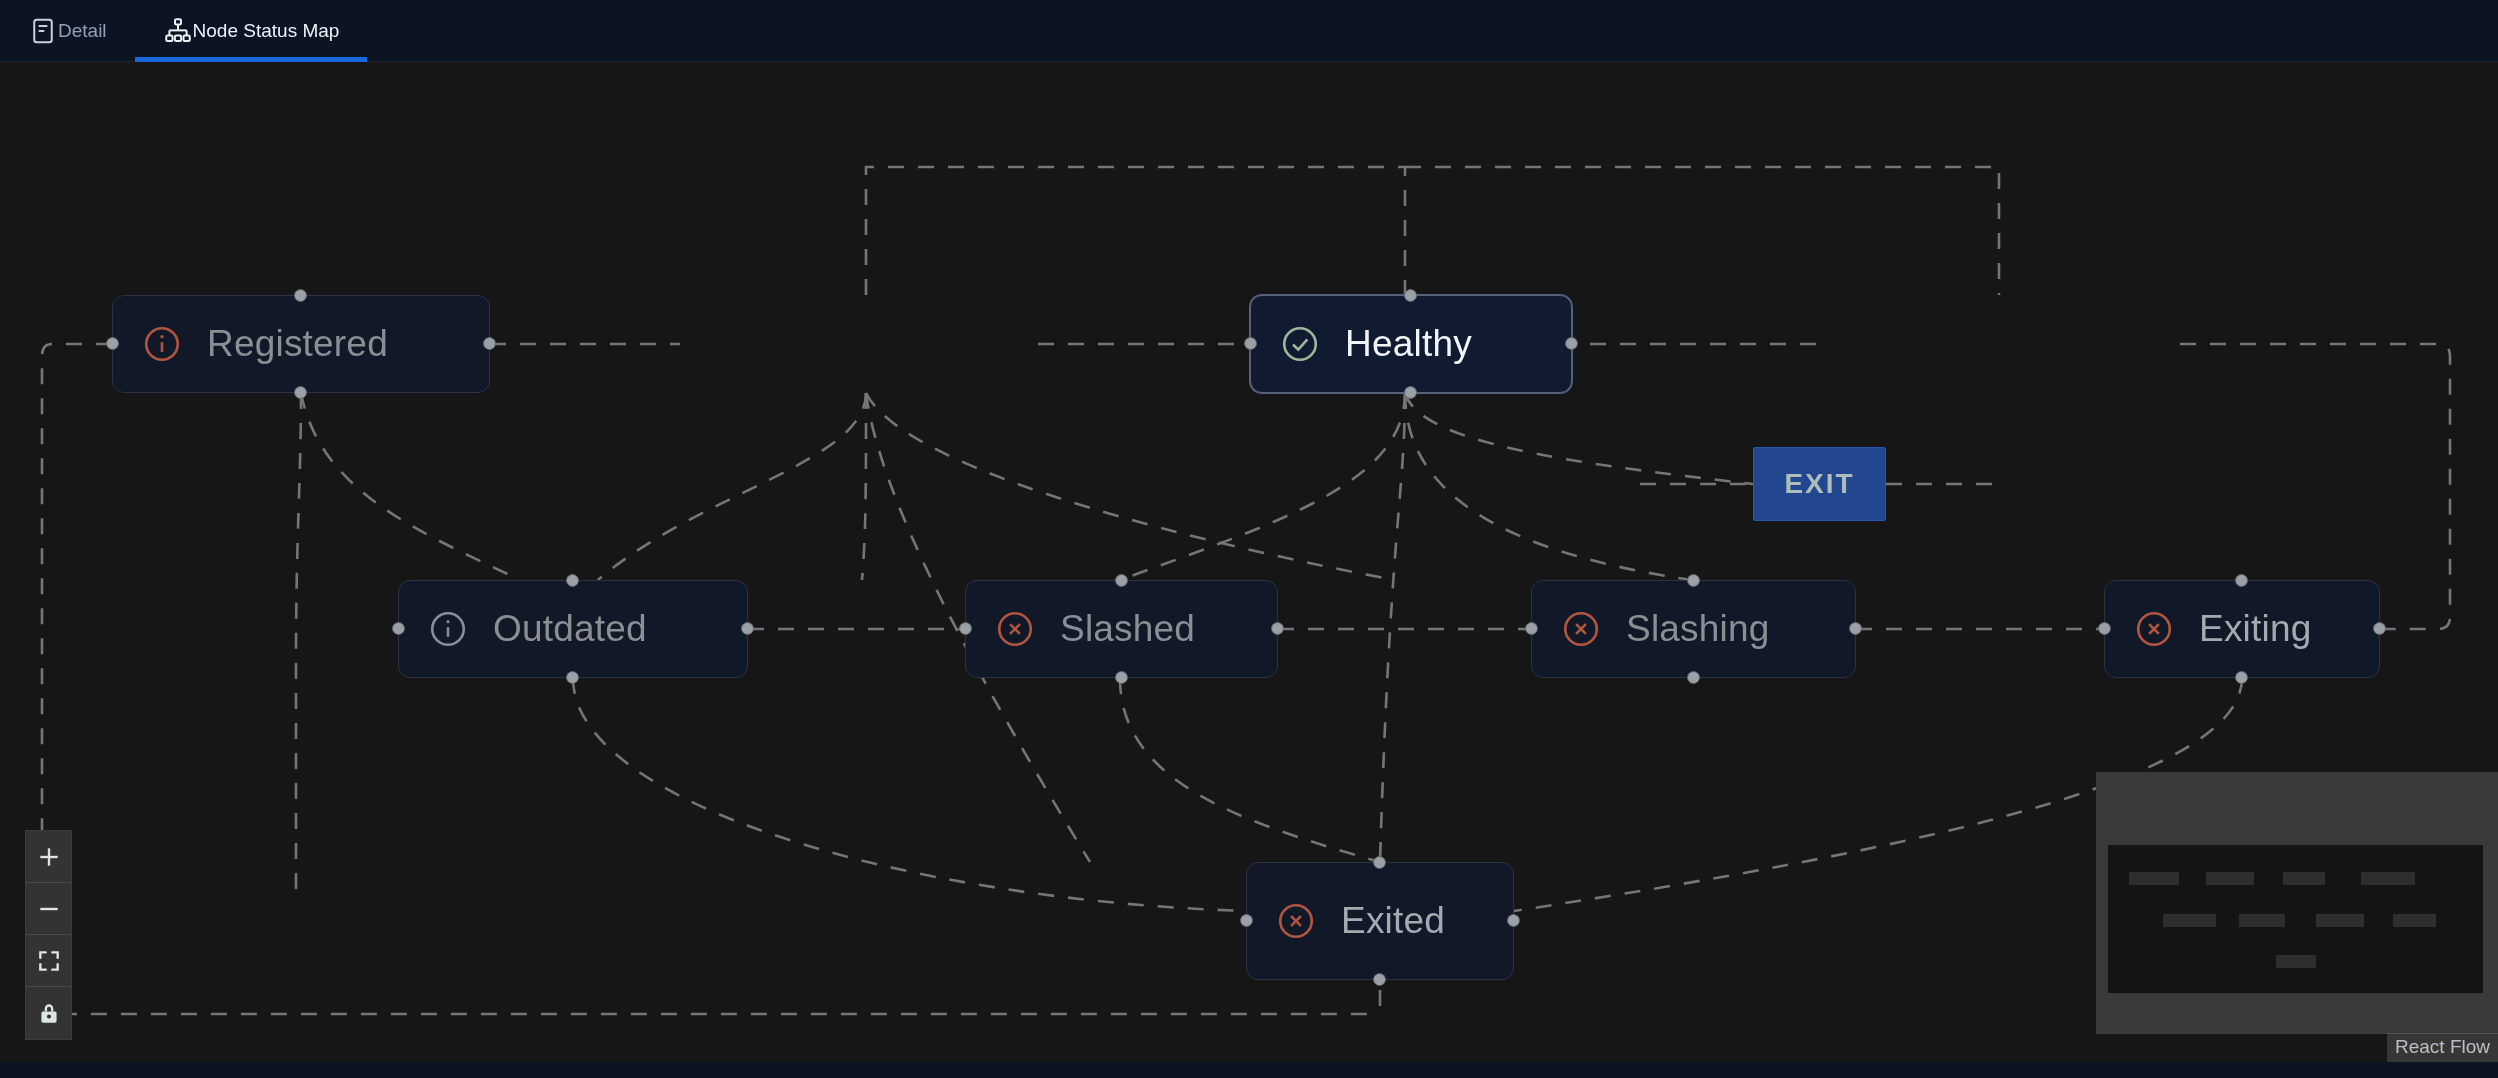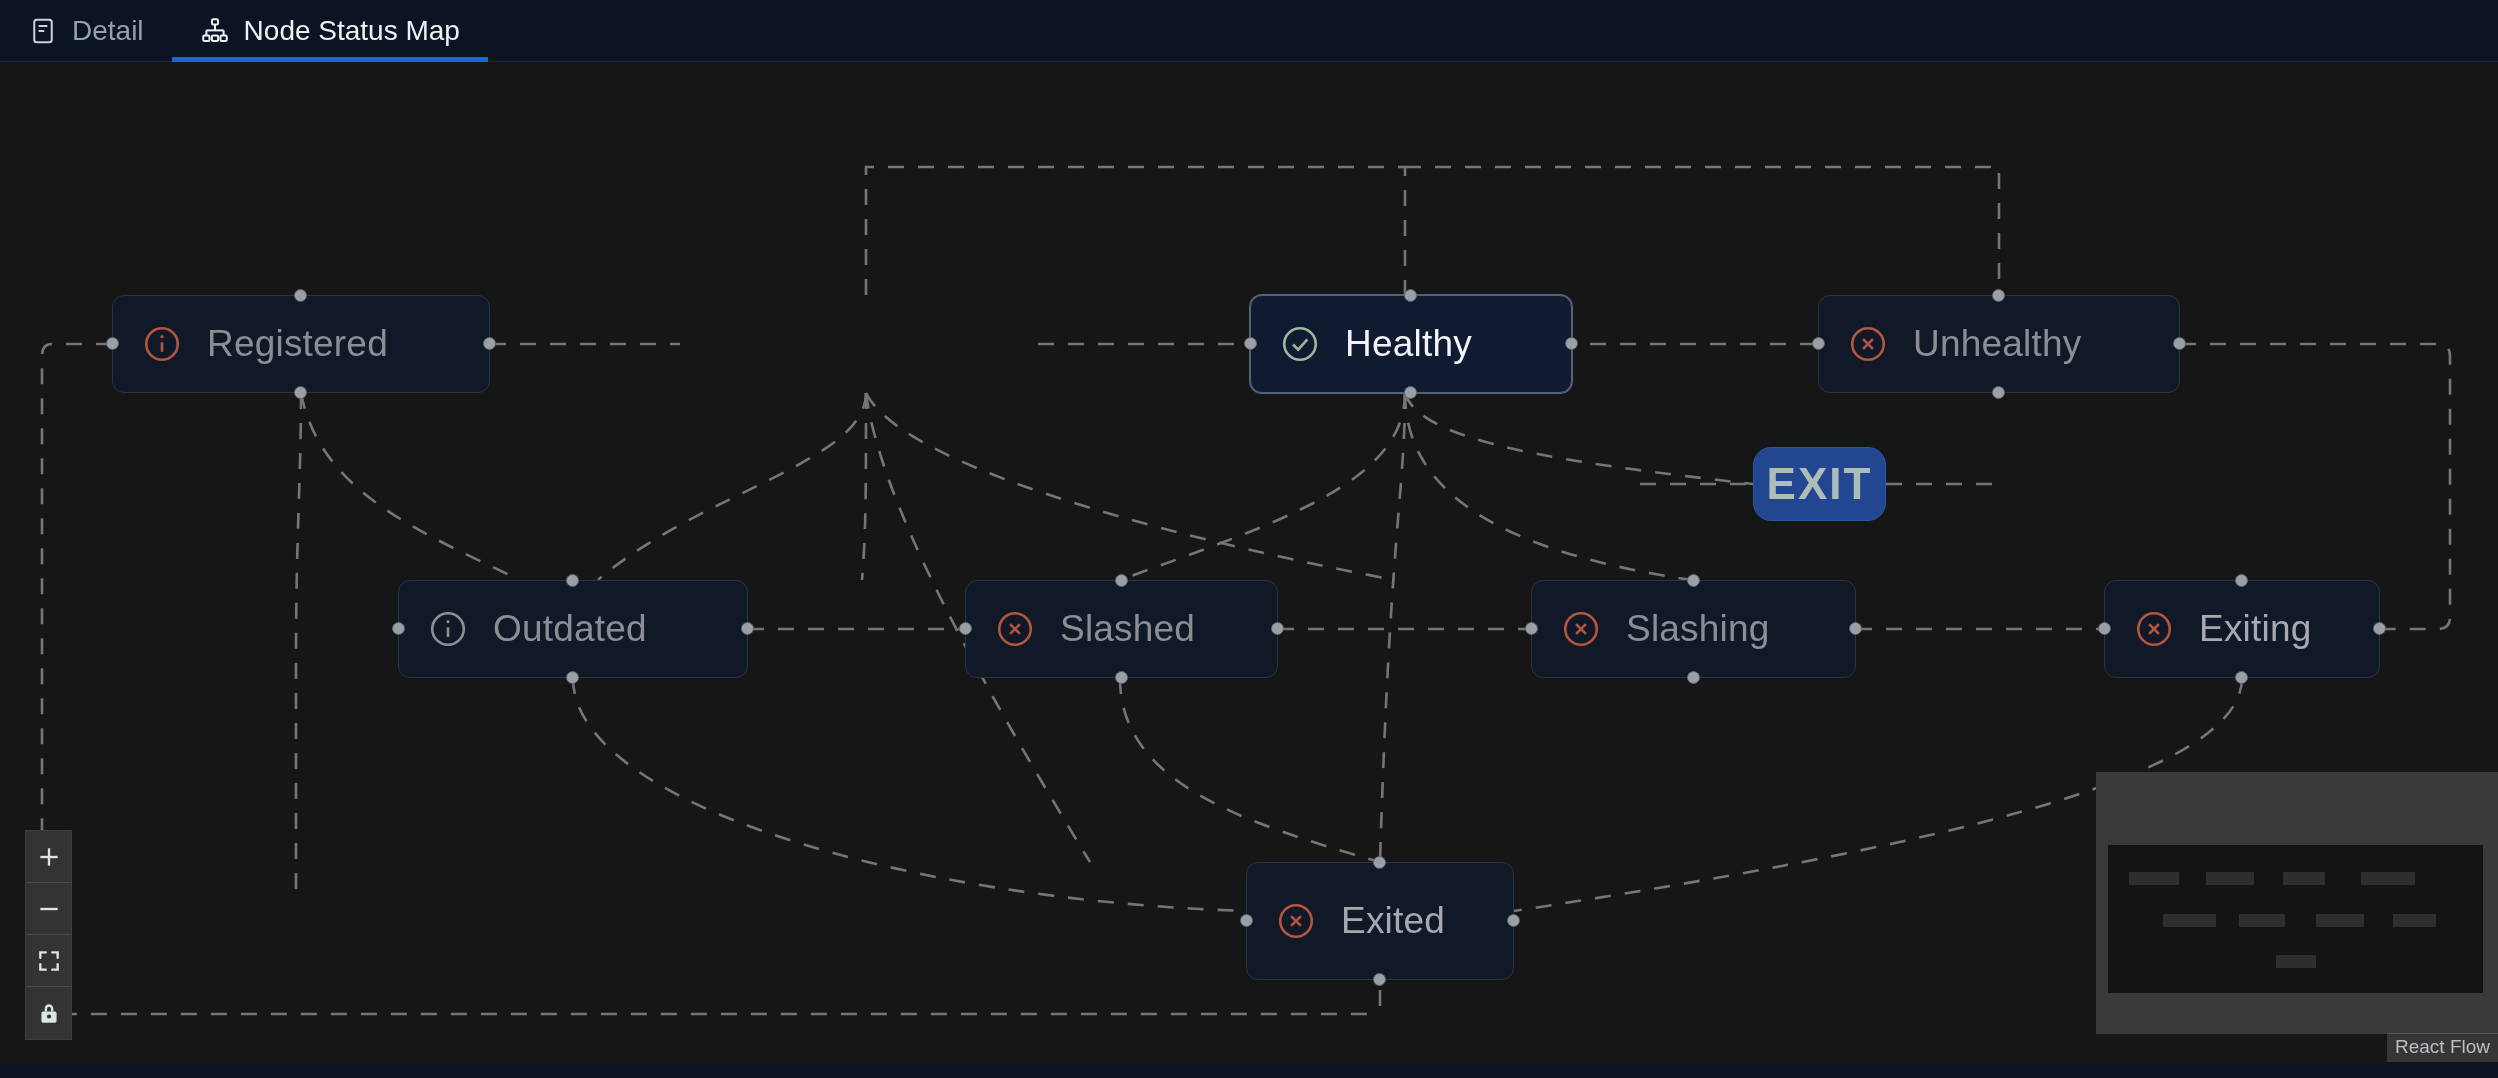--- a/index.html
+++ b/index.html
@@ -13,23 +13,23 @@
   
   .tabbar {
     position: absolute; left: 0; top: 0;
     width: 2498px; height: 62px;
     background: #0c1424;
     display: flex; align-items: center;
     border-bottom: 1px solid #1b2738;
     z-index: 40;
   }
   .tab {
-    display: flex; align-items: center; gap: 14px;
+    display: flex; align-items: center; 
     height: 62px; padding: 0 28px;
-    color: #93a0b3; font-size: 28px;
+    color: #93a0b3; font-size: 19px;
     position: relative; cursor: pointer;
     white-space: nowrap;
   }
   .tab.active { color: #eef2f7; }
   .tab.active .tab-underline {
     position: absolute; left: 0; right: 0; bottom: 0;
     height: 5px; background: #1868dd;
   }
   .tab-icon { width: 30px; height: 30px; display: block; flex: 0 0 auto; }
   .tab-icon svg { display: block; width: 30px; height: 30px; }
@@ -84,24 +84,24 @@
   .h-l { left: -7px; top: 50%; margin-top: -7px; }
   .h-r { right: -7px; top: 50%; margin-top: -7px; }
   .h-t { top: -7px; left: 50%; margin-left: -7px; }
   .h-b { bottom: -7px; left: 50%; margin-left: -7px; }
 
   
   .exit-node {
     position: absolute;
     background: #22468f;
     border: 1px solid #2b56ad;
-    border-radius: 18px;
+    border-radius: 2px;
     display: flex; align-items: center; justify-content: center;
     color: #aebdb8;
-    font-size: 44px; font-weight: bold;
+    font-size: 28px; font-weight: bold;
     letter-spacing: 2px;
     cursor: pointer; z-index: 11;
   }
 
   
   .controls {
     position: absolute; left: 25px; bottom: 22px;
     width: 47px;
     background: #333333;
     border: 1px solid #3d3d3d;
@@ -247,34 +247,20 @@
         <polyline points="8,12.3 11,15.2 16.2,9.4"></polyline>
       </svg>
     </span>
     <span class="node-label">Healthy</span>
     <span class="handle h-l"></span>
     <span class="handle h-r"></span>
     <span class="handle h-t"></span>
     <span class="handle h-b"></span>
   </div>
 
-  <div class="node" style="left:1818px; top:233px; width:362px; height:98px;">
-    <span class="node-icon">
-      <svg viewBox="0 0 24 24" fill="none" stroke="#b2563f" stroke-width="1.5">
-        <circle cx="12" cy="12" r="9"></circle>
-        <line x1="9.2" y1="9.2" x2="14.8" y2="14.8"></line>
-        <line x1="14.8" y1="9.2" x2="9.2" y2="14.8"></line>
-      </svg>
-    </span>
-    <span class="node-label">Unhealthy</span>
-    <span class="handle h-l"></span>
-    <span class="handle h-r"></span>
-    <span class="handle h-t"></span>
-    <span class="handle h-b"></span>
-  </div>
 
   <div class="node" style="left:398px; top:518px; width:350px; height:98px;">
     <span class="node-icon">
       <svg viewBox="0 0 24 24" fill="none" stroke="#8b8f94" stroke-width="1.5">
         <circle cx="12" cy="12" r="9"></circle>
         <line x1="12" y1="11" x2="12" y2="16.5"></line>
         <circle cx="12" cy="7.8" r="0.9" fill="#8b8f94" stroke="none"></circle>
       </svg>
     </span>
     <span class="node-label">Outdated</span>

